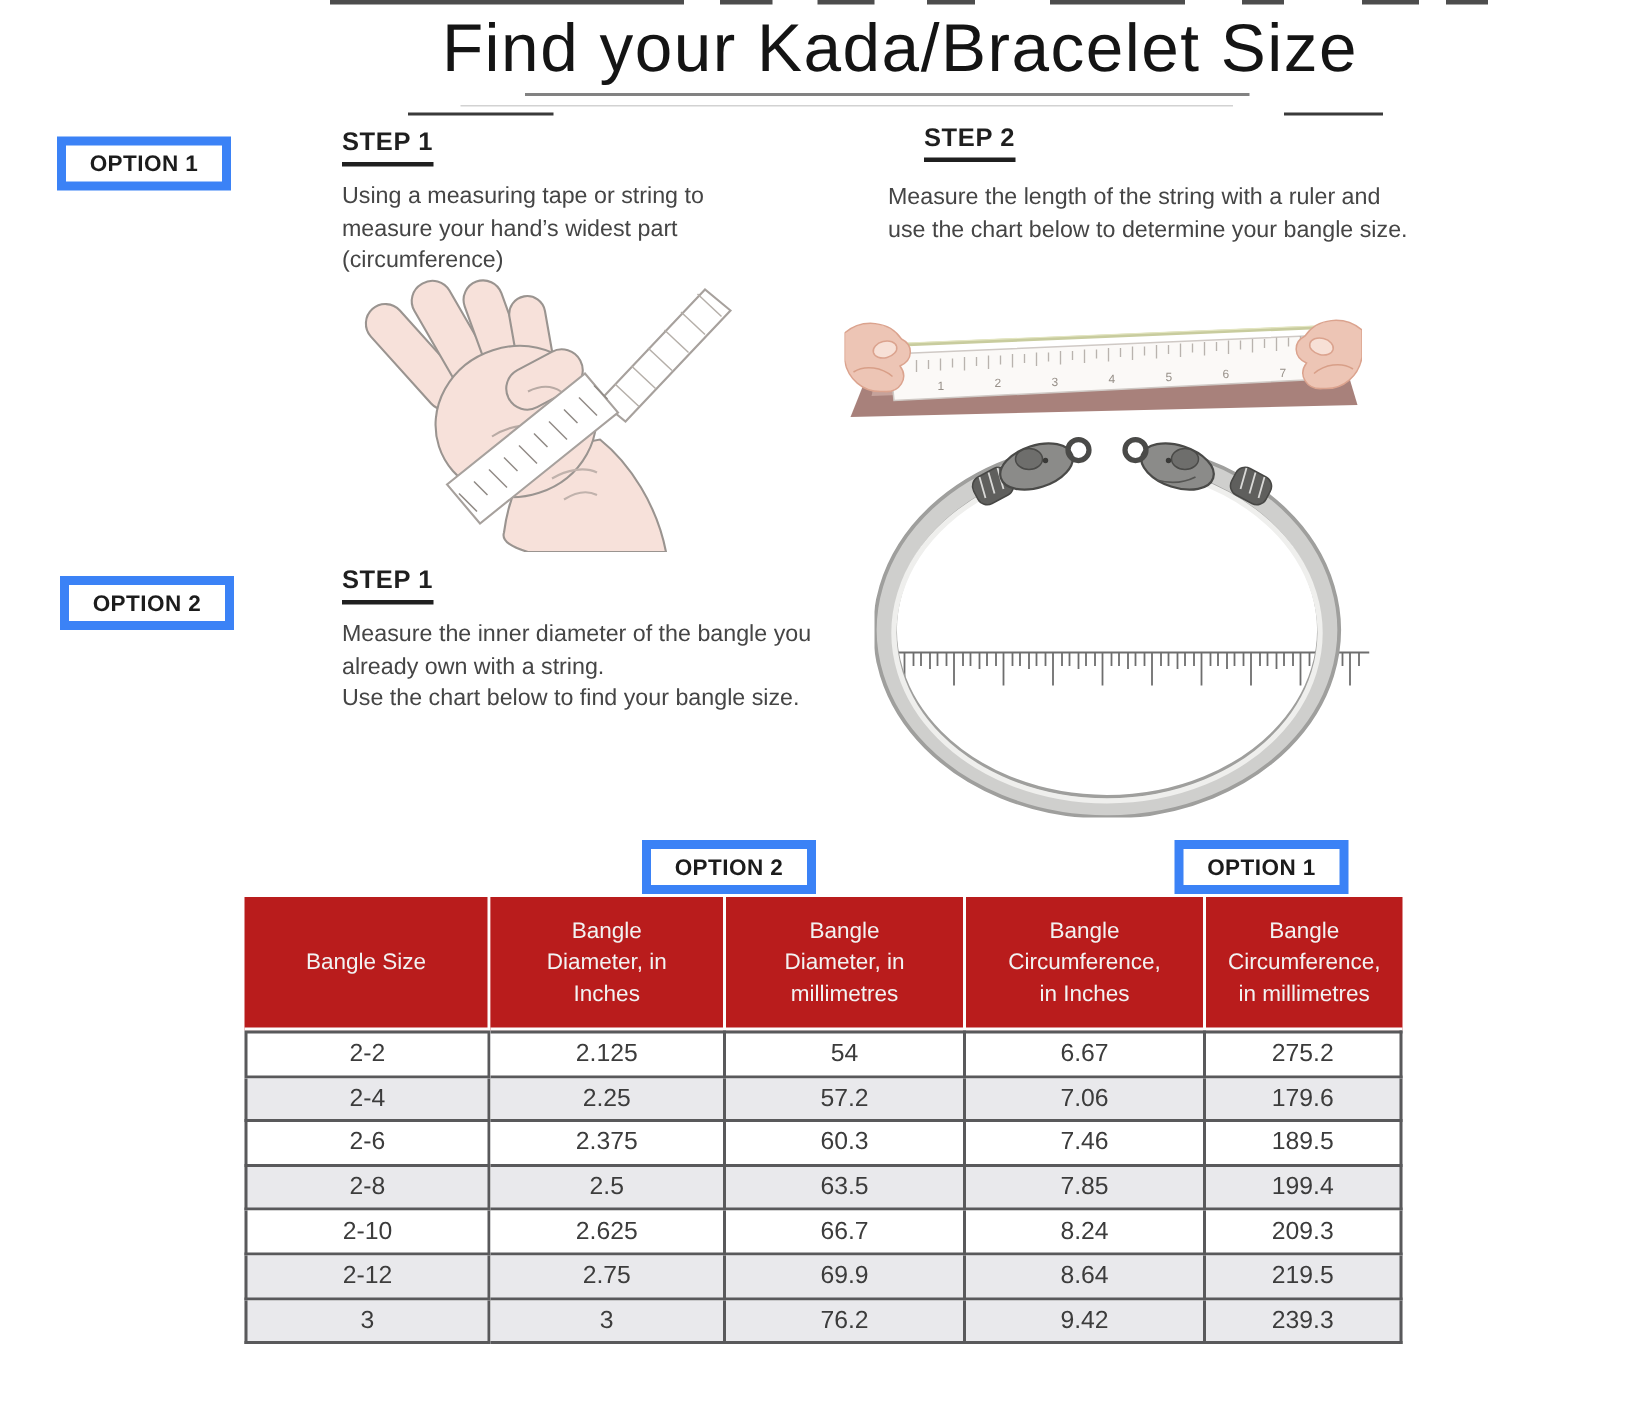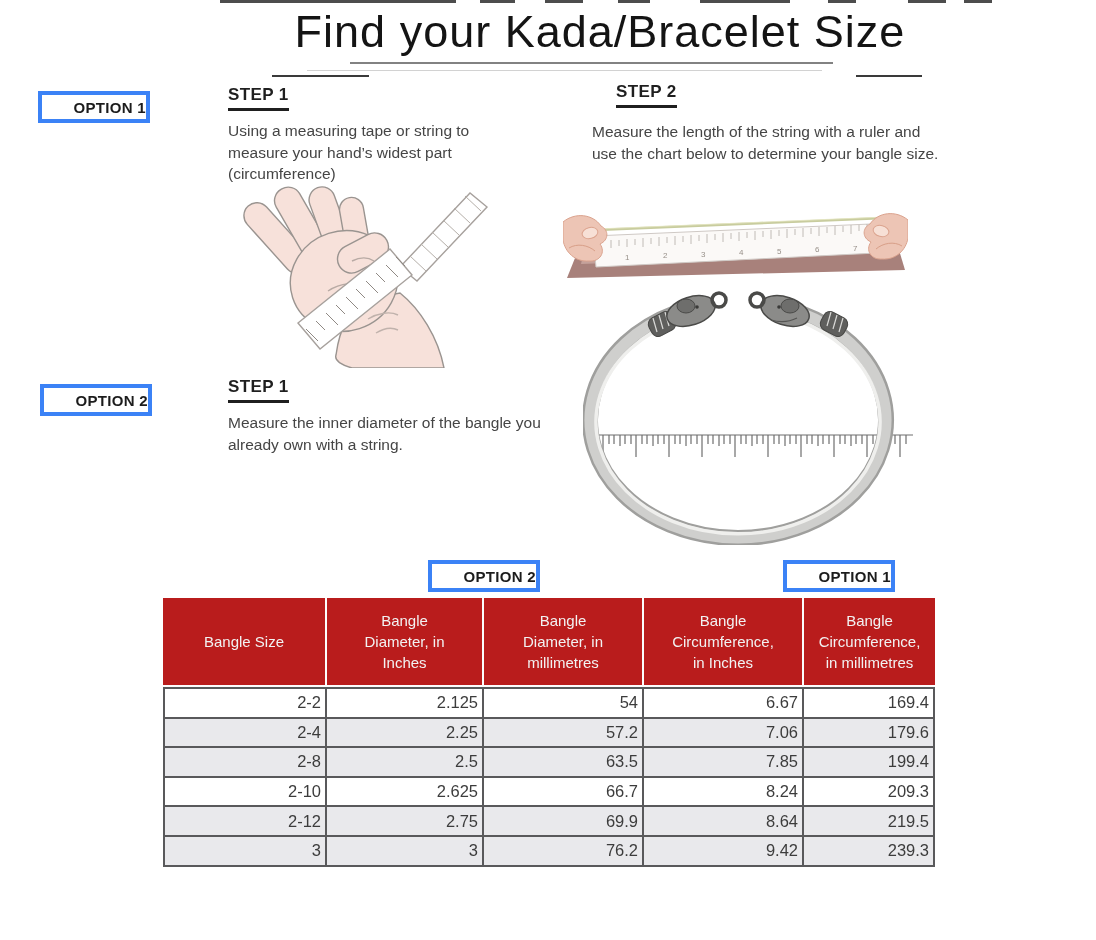--- a/index.html
+++ b/index.html
@@ -16,40 +16,40 @@
     text-align:center;font-size:45px;font-weight:300;color:#141414;
     letter-spacing:1px;white-space:nowrap;
   }
   .title-underline{position:absolute;left:350px;top:62px;width:483px;height:2px;background:#828282;}
   .title-underline-faint{position:absolute;left:307px;top:70px;width:515px;height:1px;background:#d2d2d2;}
   .dash{position:absolute;height:2px;background:#3a3a3a;}
   .dash-left{left:272px;top:75px;width:97px;}
   .dash-right{left:856px;top:75px;width:66px;}
 
   .option-box{
-    position:absolute;border:4px solid #3b82f6;background:#fff;
-    width:104px;height:24px;display:flex;align-items:center;justify-content:flex-end;
+    position:absolute;border:6px solid #3b82f6;background:#fff;
+    width:104px;height:24px;display:flex;align-items:center;justify-content:center;
     font-size:15px;font-weight:700;color:#1c1c1c;letter-spacing:.3px;
   }
   .step-heading{
     display:inline-block;font-size:17px;font-weight:700;color:#1f1f1f;
     letter-spacing:.4px;border-bottom:3px solid #1f1f1f;padding-bottom:3px;text-align:right;
   }
   .body-text{font-size:15.5px;line-height:1.4;color:#454545;}
 
   
   .size-table{border-collapse:separate;border-spacing:0;table-layout:fixed;width:772px;font-family:"Liberation Sans",sans-serif;}
   .size-table th{
     background:#b91c1c;color:#f2f2f2;font-weight:400;font-size:15px;line-height:1.4;
     padding:12px 4px;vertical-align:middle;white-space:pre-line;
     border-right:2px solid #fdfdfd;border-bottom:2px solid #fdfdfd;
   }
   .size-table th:last-child{border-right:none;}
   .size-table td{
-    text-align:right;font-size:16.5px;color:#3c3c3c;height:27.6px;padding:0 4px;
+    text-align:center;font-size:16.5px;color:#3c3c3c;height:27.6px;padding:0 4px;
     border-right:2px solid #59595b;border-bottom:2px solid #59595b;
   }
   .size-table td:first-child{border-left:2px solid #59595b;}
   .size-table tbody tr:first-child td{border-top:2px solid #59595b;}
   .size-table tbody tr.alt td{background:#e9e9ec;}
   .size-table tbody tr.plain td{background:#ffffff;}
 </style>
 </head>
 <body>
 
@@ -201,20 +201,21 @@
 
   <div class="option-box" style="left:40px;top:384px;">
     <span>OPTION 2</span>
   </div>
 
   <div class="abs" style="left:228px;top:377px;">
     <span class="step-heading">STEP 1</span>
   </div>
   <div class="abs body-text" style="left:228px;top:412px;width:340px;">
     <div>Measure the inner diameter of the bangle you already own with a string.</div>
+    <div>Use the chart below to find your bangle size.</div>
   </div>
 
   <svg class="abs" style="left:583px;top:280px;" width="330" height="265" viewBox="0 0 330 265">
 
     <g stroke="#6e6e6e" stroke-width="1.2">
       <line x1="15" y1="155" x2="330" y2="155"></line>
       <g>
         <line x1="20" y1="155" x2="20" y2="177"></line>
           <line x1="26" y1="155" x2="26" y2="164"></line>
         <line x1="31" y1="155" x2="31" y2="164"></line>
@@ -338,29 +339,36 @@
 Circumference,
 in millimetres</th>
         </tr>
       </thead>
     <tbody id="size-table-body">
         <tr class="plain">
           <td>2-2</td>
           <td>2.125</td>
           <td>54</td>
           <td>6.67</td>
-          <td>169.4</td>
+          <td>275.2</td>
         </tr>
         <tr class="alt">
           <td>2-4</td>
           <td>2.25</td>
           <td>57.2</td>
           <td>7.06</td>
           <td>179.6</td>
         </tr>
+        <tr class="plain">
+          <td>2-6</td>
+          <td>2.375</td>
+          <td>60.3</td>
+          <td>7.46</td>
+          <td>189.5</td>
+        </tr>
         <tr class="alt">
           <td>2-8</td>
           <td>2.5</td>
           <td>63.5</td>
           <td>7.85</td>
           <td>199.4</td>
         </tr>
         <tr class="plain">
           <td>2-10</td>
           <td>2.625</td>

